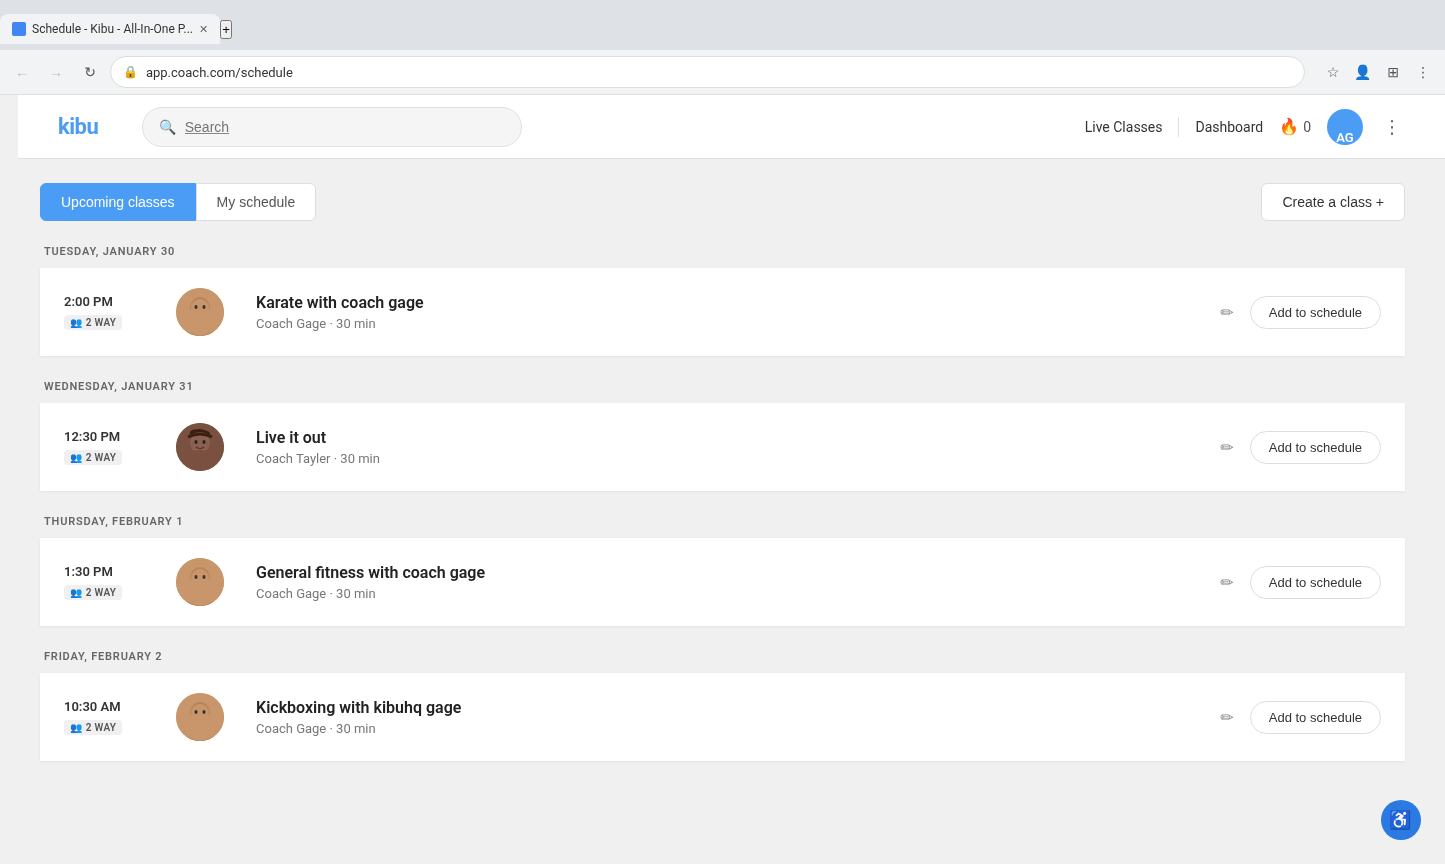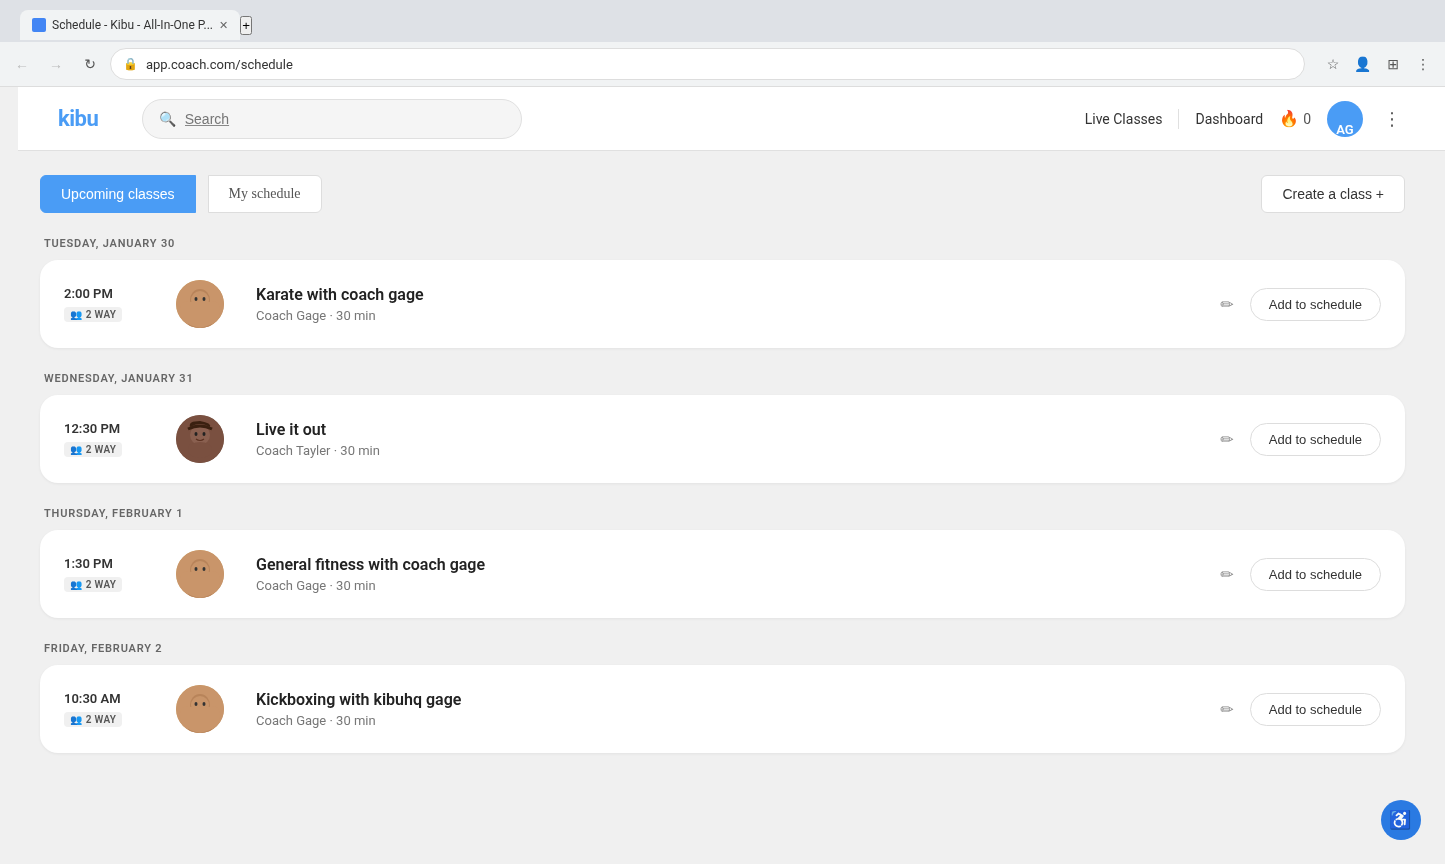--- a/index.html
+++ b/index.html
@@ -13,23 +13,23 @@
 
     
     .browser-chrome {
       background: #f1f3f4;
       border-bottom: 1px solid #ddd;
       padding: 0;
     }
     .browser-tab-bar {
       display: flex;
       align-items: center;
-      padding: 8px 8px 0 20px;
+      padding: 8px 8px 0 0;
       background: #dee1e6;
-      height: 42px;
+      height: 50px;
     }
     .browser-tab {
       display: flex;
       align-items: center;
       background: #f1f3f4;
       border-radius: 8px 8px 0 0;
       padding: 6px 12px;
       font-size: 12px;
       color: #333;
       gap: 6px;
@@ -186,37 +186,36 @@
       max-width: 1445px;
     }
     .page-actions {
       display: flex;
       align-items: center;
       justify-content: space-between;
       margin-bottom: 24px;
     }
     .tab-buttons {
       display: flex;
-      gap: 12px;
+      gap: 0;
     }
     .tab-btn {
       padding: 10px 20px;
       border: 1px solid #ddd;
       background: white;
       font-size: 14px;
       cursor: pointer;
       font-weight: 500;
       color: #555;
     }
     .tab-btn:first-child {
       border-radius: 6px 0 0 6px;
     }
     .tab-btn:last-child {
       border-radius: 0 6px 6px 0;
-      font-family: Liberation Serif, serif;
     }
     .tab-btn.active {
       background: #4a9cf5;
       color: white;
       border-color: #4a9cf5;
     }
     .create-btn {
       display: flex;
       align-items: center;
       gap: 6px;
@@ -236,21 +235,21 @@
       font-size: 11px;
       font-weight: 600;
       color: #666;
       letter-spacing: 0.8px;
       text-transform: uppercase;
       margin-bottom: 10px;
       padding-left: 4px;
     }
     .class-card {
       background: white;
-      border-radius: 18px;
+      border-radius: 0;
       padding: 20px 24px;
       display: flex;
       align-items: center;
       gap: 32px;
       box-shadow: 0 1px 3px rgba(0,0,0,0.06);
     }
     .class-time-block {
       min-width: 80px;
       text-align: left;
     }

